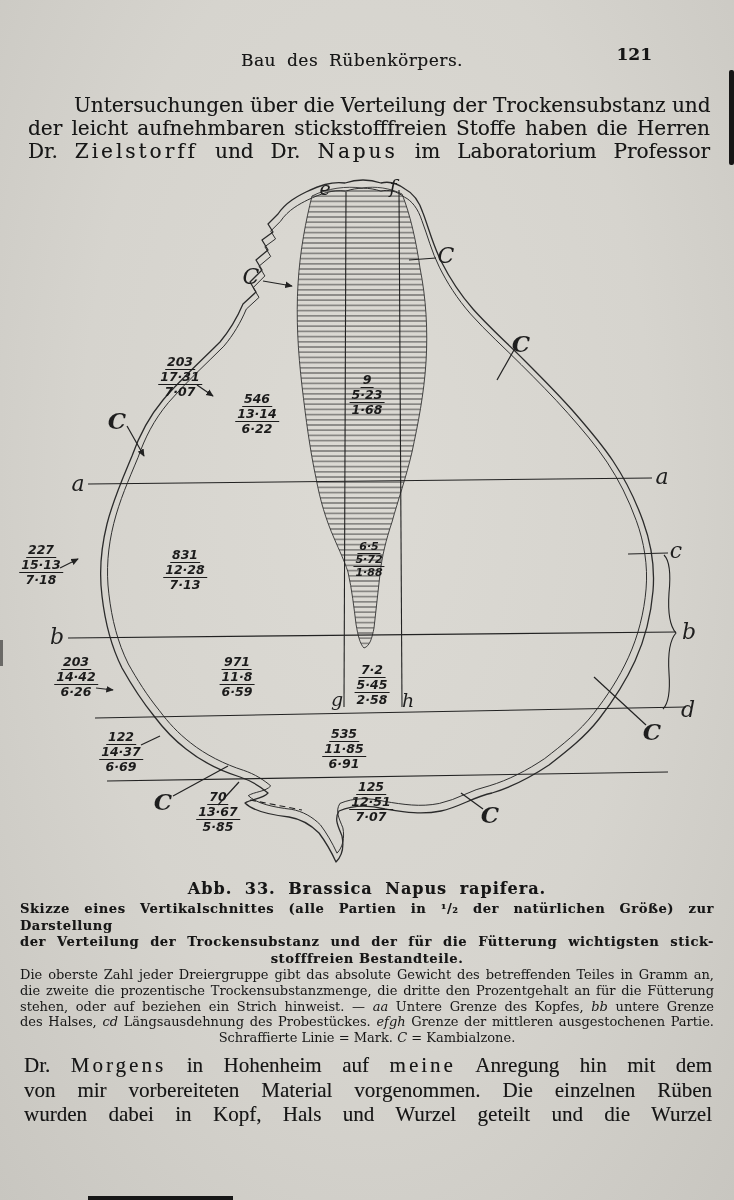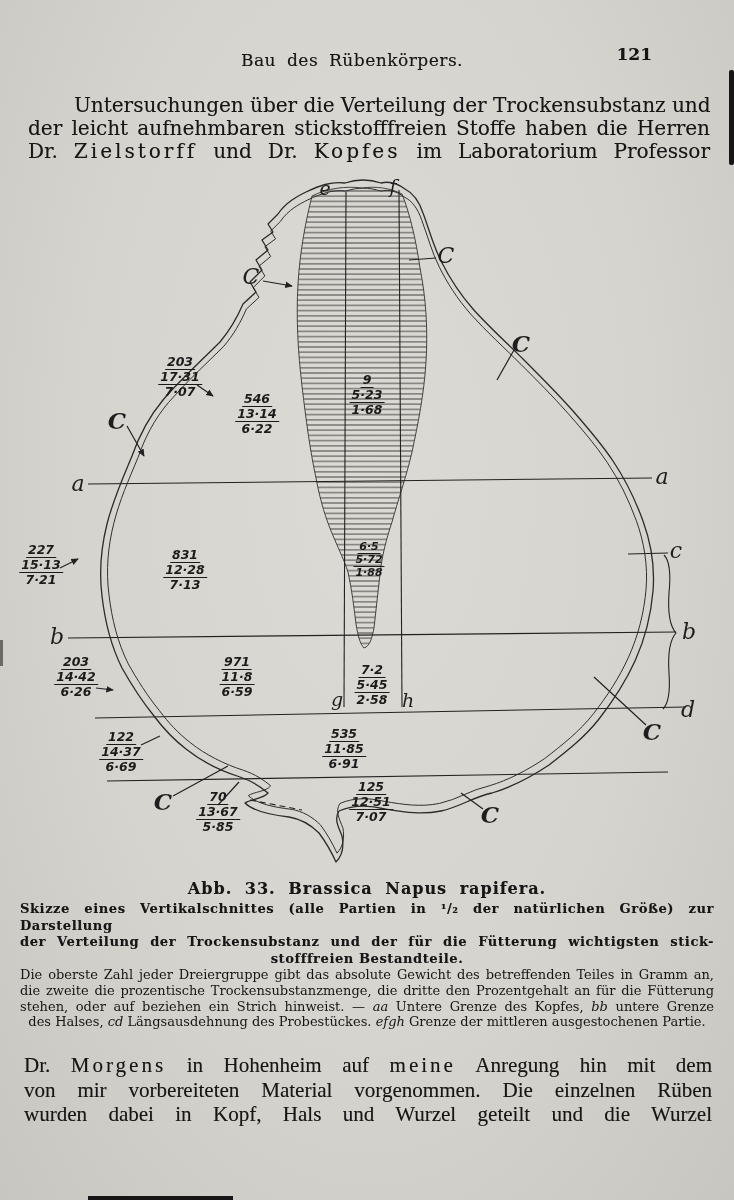--- a/index.html
+++ b/index.html
@@ -63,21 +63,21 @@
 <div class="page">
 
   <div class="header">
     <span class="running-title ink">Bau des Rübenkörpers.</span>
     <span class="page-number ink">121</span>
   </div>
 
   <div class="para p-top ink">
       <div class="line"><span>Untersuchungen über die Verteilung der Trockensubstanz und</span></div>
       <div class="line"><span>der leicht aufnehmbaren stickstofffreien Stoffe haben die Herren</span></div>
-      <div class="line"><span>Dr. </span><span class="gesperrt">Zielstorff</span><span> und Dr. </span><span class="gesperrt">Kopfes</span><span> im Laboratorium Professor</span></div>
+      <div class="line"><span>Dr. </span><span class="gesperrt">Zielstorff</span><span> und Dr. </span><span class="gesperrt">Napus</span><span> im Laboratorium Professor</span></div>
     </div>
 
   <div class="figure">
     <svg width="734" height="706" viewBox="0 0 734 706">
       <defs>
         <pattern id="hatch" width="10" height="5.2" patternUnits="userSpaceOnUse">
           <path d="M0,2.6 H10" stroke="#3a3a3a" stroke-width="0.9"></path>
         </pattern>
         <marker id="arw" viewBox="0 0 10 10" refX="8" refY="5" markerWidth="7" markerHeight="7" orient="auto">
           <path d="M0,1 L9,5 L0,9 z" fill="#222"></path>
@@ -146,21 +146,21 @@
           <div class="nv nv2">6·22</div>
         </div>
         <div class="num-group" style="left: 367px; top: 195px;">
           <div class="nv nv0">9</div>
           <div class="nv nv1">5·23</div>
           <div class="nv nv2">1·68</div>
         </div>
         <div class="num-group" style="left: 41px; top: 365px;">
           <div class="nv nv0">227</div>
           <div class="nv nv1">15·13</div>
-          <div class="nv nv2">7·21</div>
+          <div class="nv nv2">7·18</div>
         </div>
         <div class="num-group" style="left: 185px; top: 370px;">
           <div class="nv nv0">831</div>
           <div class="nv nv1">12·28</div>
           <div class="nv nv2">7·13</div>
         </div>
         <div class="num-group small" style="left: 369px; top: 363px;">
           <div class="nv nv0">6·5</div>
           <div class="nv nv1">5·72</div>
           <div class="nv nv2">1·88</div>
@@ -225,20 +225,21 @@
     <div class="cap-bold ink">
         <div class="line"><span>Skizze eines Vertikalschnittes (alle Partien in ¹/₂ der natürlichen Größe) zur Darstellung</span></div>
         <div class="line"><span>der Verteilung der Trockensubstanz und der für die Fütterung wichtigsten stick-</span></div>
         <div class="line"><span>stofffreien Bestandteile.</span></div>
       </div>
     <div class="cap-fine">
         <div class="line"><span>Die oberste Zahl jeder Dreiergruppe gibt das absolute Gewicht des betreffenden Teiles in Gramm an,</span></div>
         <div class="line"><span>die zweite die prozentische Trockensubstanzmenge, die dritte den Prozentgehalt an für die Fütterung</span></div>
         <div class="line"><span>stehen, oder auf beziehen ein Strich hinweist. — </span><span class="ital">aa</span><span> Untere Grenze des Kopfes, </span><span class="ital">bb</span><span> untere Grenze</span></div>
         <div class="line"><span>des Halses, </span><span class="ital">cd</span><span> Längsausdehnung des Probestückes.  </span><span class="ital">efgh</span><span> Grenze der mittleren ausgestochenen Partie.</span></div>
+        <div class="line"><span>Schraffierte Linie = Mark.    </span><span class="ital">C</span><span> = Kambialzone.</span></div>
       </div>
   </div>
 
   <div class="para p-bottom ink">
       <div class="line"><span>Dr. </span><span class="gesperrt">Morgens</span><span> in Hohenheim auf </span><span class="gesperrt">meine</span><span> Anregung hin mit dem</span></div>
       <div class="line"><span>von mir vorbereiteten Material vorgenommen.  Die einzelnen Rüben</span></div>
       <div class="line"><span>wurden dabei in Kopf, Hals und Wurzel geteilt und die Wurzel</span></div>
     </div>
 
   <div class="artifact a1"></div>

